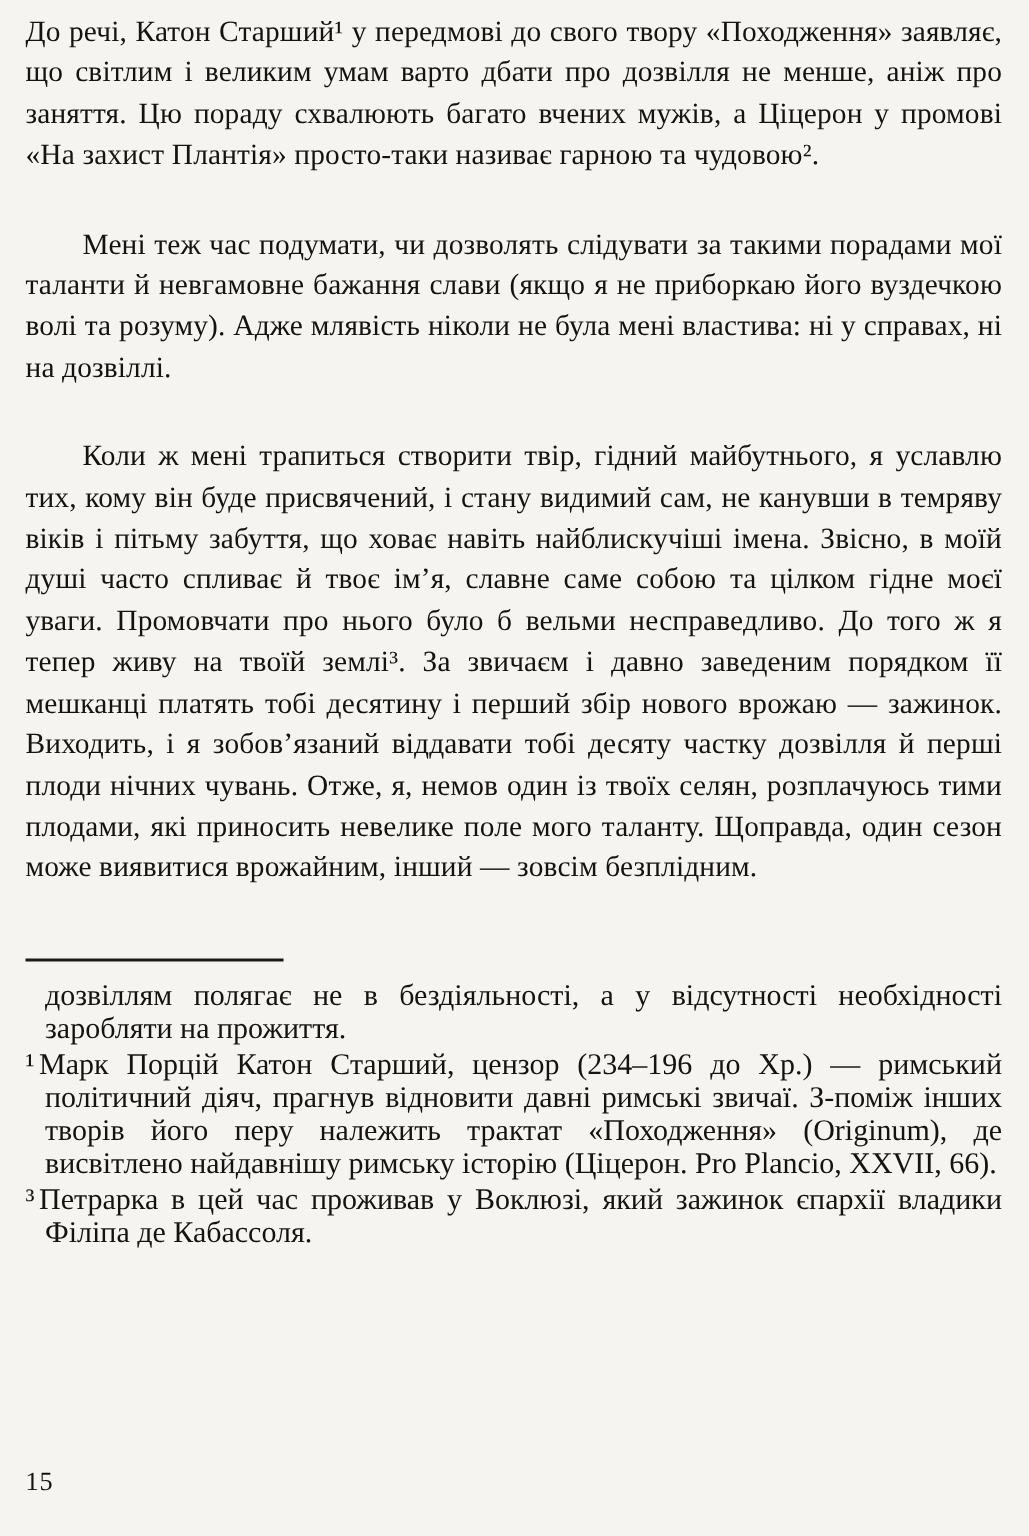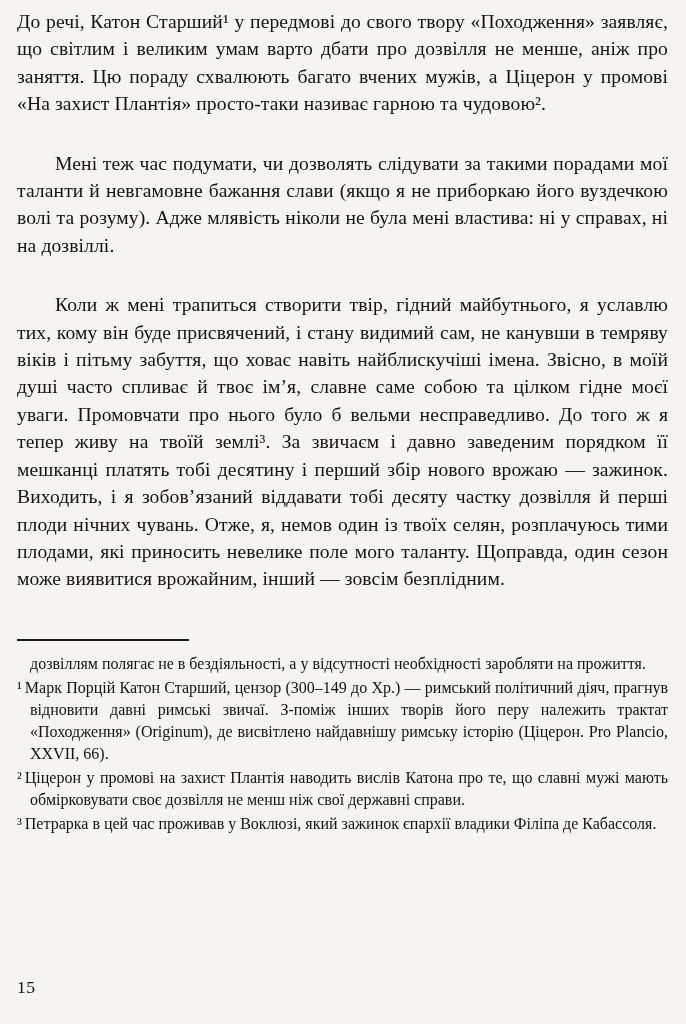--- a/index.html
+++ b/index.html
@@ -27,21 +27,21 @@
   .body-text .para.indent { text-indent: 38px; margin-top: 32px; }
 
   .footnote-separator {
     width: 172px;
     height: 2px;
     background: #1b1915;
     margin: 46px 0 12px 0;
     flex: 0 0 auto;
   }
   .footnotes {
-    font-size: 16px;
+    font-size: 20px;
     line-height: 22px;
   }
   .footnote {
     text-align: justify;
     padding-left: 13px;
     margin-bottom: 2px;
   }
   .footnote.numbered { text-indent: -13px; }
   .fn-marker {
     display: inline-block;
@@ -66,26 +66,23 @@
     <p class="para indent">Мені теж час подумати, чи дозволять слідувати за такими порадами мої таланти й невгамовне бажання слави (якщо я не приборкаю його вуздечкою волі та розуму). Адже млявість ніколи не була мені властива: ні у справах, ні на дозвіллі.</p>
     <p class="para indent">Коли ж мені трапиться створити твір, гідний майбутнього, я уславлю тих, кому він буде присвячений, і стану видимий сам, не канувши в темряву віків і пітьму забуття, що ховає навіть найблискучіші імена. Звісно, в моїй душі часто спливає й твоє ім’я, славне саме собою та цілком гідне моєї уваги. Промовчати про нього було б вельми несправедливо. До того ж я тепер живу на твоїй землі³. За звичаєм і давно заведеним порядком її мешканці платять тобі десятину і перший збір нового врожаю — зажинок. Виходить, і я зобов’язаний віддавати тобі десяту частку дозвілля й перші плоди нічних чувань. Отже, я, немов один із твоїх селян, розплачуюсь тими плодами, які приносить невелике поле мого таланту. Щоправда, один сезон може виявитися врожайним, інший — зовсім безплідним.</p>
   </main>
 
   <div class="footnote-separator"></div>
 
   <section class="footnotes">
     <p class="footnote continuation">дозвіллям полягає не в бездіяльності, а у відсутності необхідності заробляти на прожиття.</p>
 
     <p class="footnote numbered">
-      <span class="fn-marker">¹</span><span>Марк Порцій Катон Старший, цензор (300–149 до Хр.) — римський політичний діяч, прагнув відновити давні римські звичаї. З-поміж інших творів його перу належить трактат «Походження» (Originum), де висвітлено найдавнішу римську історію (Ціцерон. Pro Plancio, XXVII, 66).</span>
+      <span class="fn-marker">¹</span><span>Марк Порцій Катон Старший, цензор (234–196 до Хр.) — римський політичний діяч, прагнув відновити давні римські звичаї. З-поміж інших творів його перу належить трактат «Походження» (Originum), де висвітлено найдавнішу римську історію (Ціцерон. Pro Plancio, XXVII, 66).</span>
     </p>
 
-    <p class="footnote numbered">
-      <span class="fn-marker">²</span><span>Ціцерон у промові на захист Плантія наводить вислів Катона про те, що славні мужі мають обмірковувати своє дозвілля не менш ніж свої державні справи.</span>
-    </p>
 
     <p class="footnote numbered">
       <span class="fn-marker">³</span><span>Петрарка в цей час проживав у Воклюзі, який зажинок єпархії владики Філіпа де Кабассоля.</span>
     </p>
   </section>
 
   <footer class="page-number">15</footer>
 
 </div>
 

